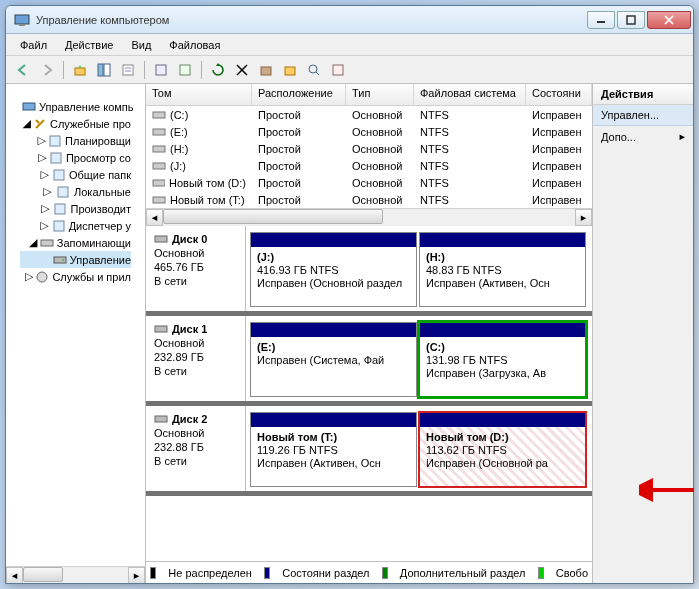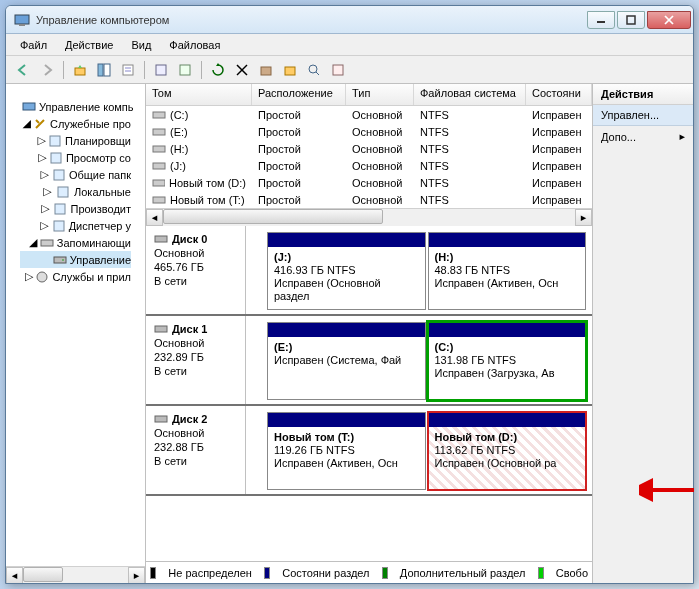--- a/index.html
+++ b/index.html
@@ -38,21 +38,21 @@
 .vol-header { display: flex; background: linear-gradient(#fdfdfd, #ececec); border-bottom: 1px solid #d0d0d0; height: 22px; }
 .vol-hcell { padding: 3px 6px; border-right: 1px solid #d8d8d8; white-space: nowrap; overflow: hidden; }
 .vol-rows { background: #fff; }
 .vol-row { display: flex; height: 17px; align-items: center; }
 .vol-cell { padding: 1px 6px; white-space: nowrap; overflow: hidden; display: flex; align-items: center; gap: 4px; }
 .vol-scroll { height: 17px; background: #f0f0f0; display: flex; align-items: center; border-top: 1px solid #d0d0d0; }
 .vol-scroll-track { flex: 1; height: 17px; background: #f0f0f0; position: relative; }
 .vol-scroll-btn { width: 17px; height: 17px; background: linear-gradient(#fdfdfd, #e0e0e0); border: 1px solid #c0c0c0; display: flex; align-items: center; justify-content: center; }
 
 .disk-pane { flex: 1; background: #fff; overflow: hidden; }
-.disk-row { display: flex; border-bottom: 2px solid #737373; height: 90px; gap: 17px; }
+.disk-row { display: flex; border-bottom: 5px solid #737373; height: 90px; }
 .disk-info { width: 100px; padding: 6px 8px; border-right: 1px solid #c0c0c0; background: #fff; }
 .disk-info .disk-title { font-weight: bold; display: flex; align-items: center; gap: 4px; }
 .disk-info div { line-height: 14px; }
 .disk-parts { flex: 1; display: flex; padding: 6px 4px 4px 4px; gap: 0; }
 .partition { border: 1px solid #888; flex: 1; display: flex; flex-direction: column; margin-right: 2px; overflow: hidden; }
 .part-bar { height: 14px; background: #000080; }
 .part-body { flex: 1; padding: 4px 6px; background: #fff; font-size: 11px; line-height: 13px; overflow: hidden; }
 .part-body .pname { font-weight: bold; }
 .partition.green-hl { outline: 3px solid #00a000; outline-offset: -1px; }
 .partition.red-hl { outline: 2px solid #d02020; outline-offset: -1px; }

